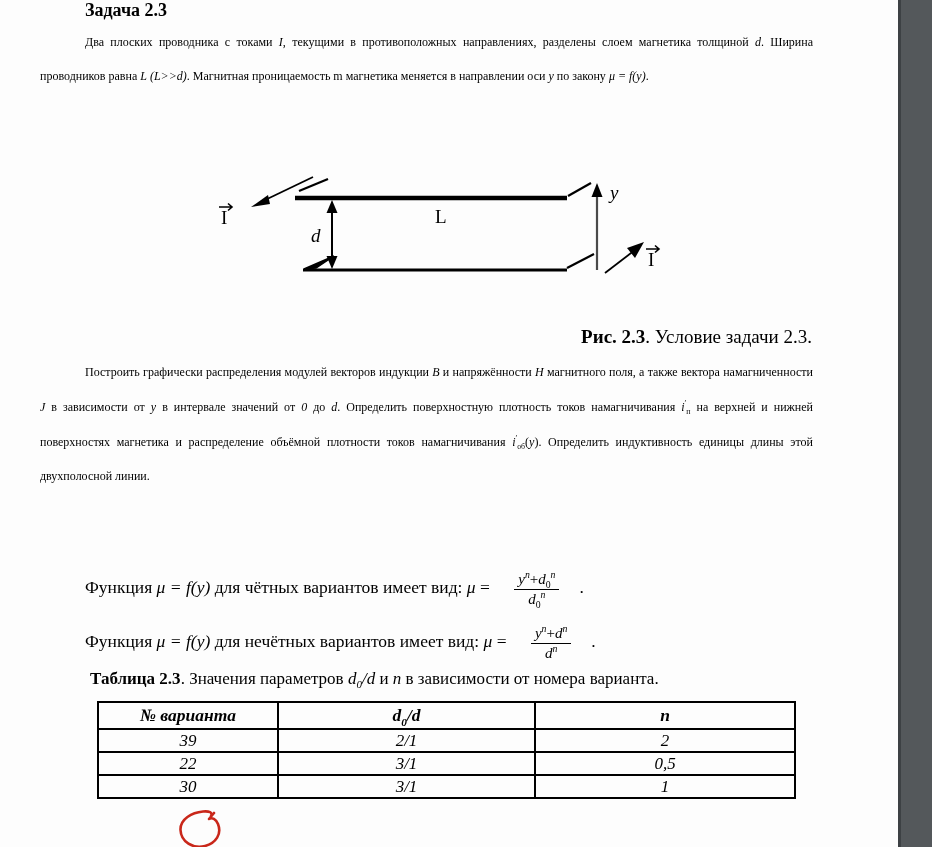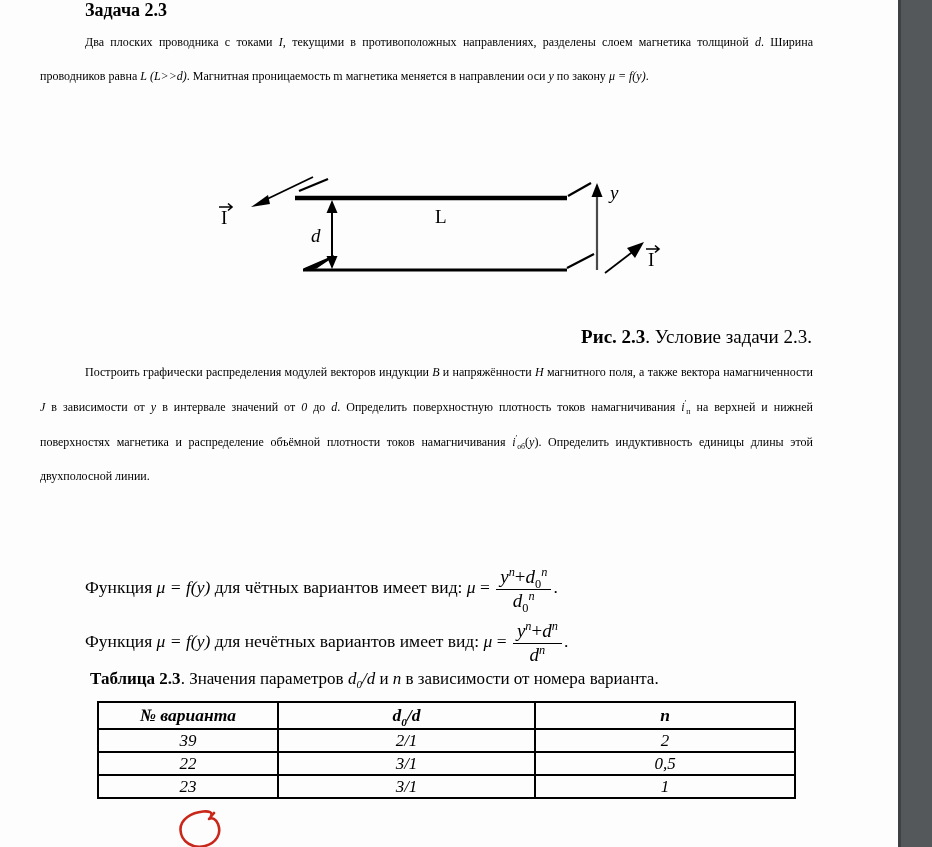--- a/index.html
+++ b/index.html
@@ -26,21 +26,21 @@
     font-size:19px;
     margin-top:40px;
   }
   .formula-line{
     position:absolute;left:40px;width:800px;font-size:17.5px;
     display:flex;align-items:center;
   }
   .formula-even{top:562px;height:54px;}
   .formula-odd{top:618px;height:50px;}
   .formula-line .lead{display:inline-block;width:45px;}
-  .frac{display:inline-block;vertical-align:middle;text-align:center;line-height:1.1;font-size:19px;margin:0 2px;}
+  .frac{display:inline-block;vertical-align:middle;text-align:center;line-height:1.1;font-size:15px;margin:0 20px;}
   .frac .num{display:block;border-bottom:1.5px solid #000;padding:0 4px 1px;}
   .frac .den{display:block;padding:1px 4px 0;}
   .table-caption{position:absolute;left:90px;top:669px;font-size:17px;}
   table.vars{
     position:absolute;left:97px;top:701px;width:697px;
     border-collapse:collapse;table-layout:fixed;
     font-size:17px;
     font-style:italic;
   }
   table.vars th, table.vars td{
@@ -127,21 +127,21 @@
           <td>39</td>
           <td>2/1</td>
           <td>2</td>
         </tr>
         <tr>
           <td>22</td>
           <td>3/1</td>
           <td>0,5</td>
         </tr>
         <tr>
-          <td>23</td>
+          <td>30</td>
           <td>3/1</td>
           <td>1</td>
         </tr>
       </tbody>
   </table>
 
   <svg class="red-circle" viewBox="0 0 52 40">
     <path d="M35,6 C37,2 33,1 27,1.5 C16,2.5 4,9 4.5,20 C5,32 17,39 29,36 C40,33 46,24 42,14 C40,9 36,7 33,9 L38,3" fill="none" stroke="#c9271a" stroke-width="2.6" stroke-linecap="round" stroke-linejoin="round"></path>
   </svg>
 

